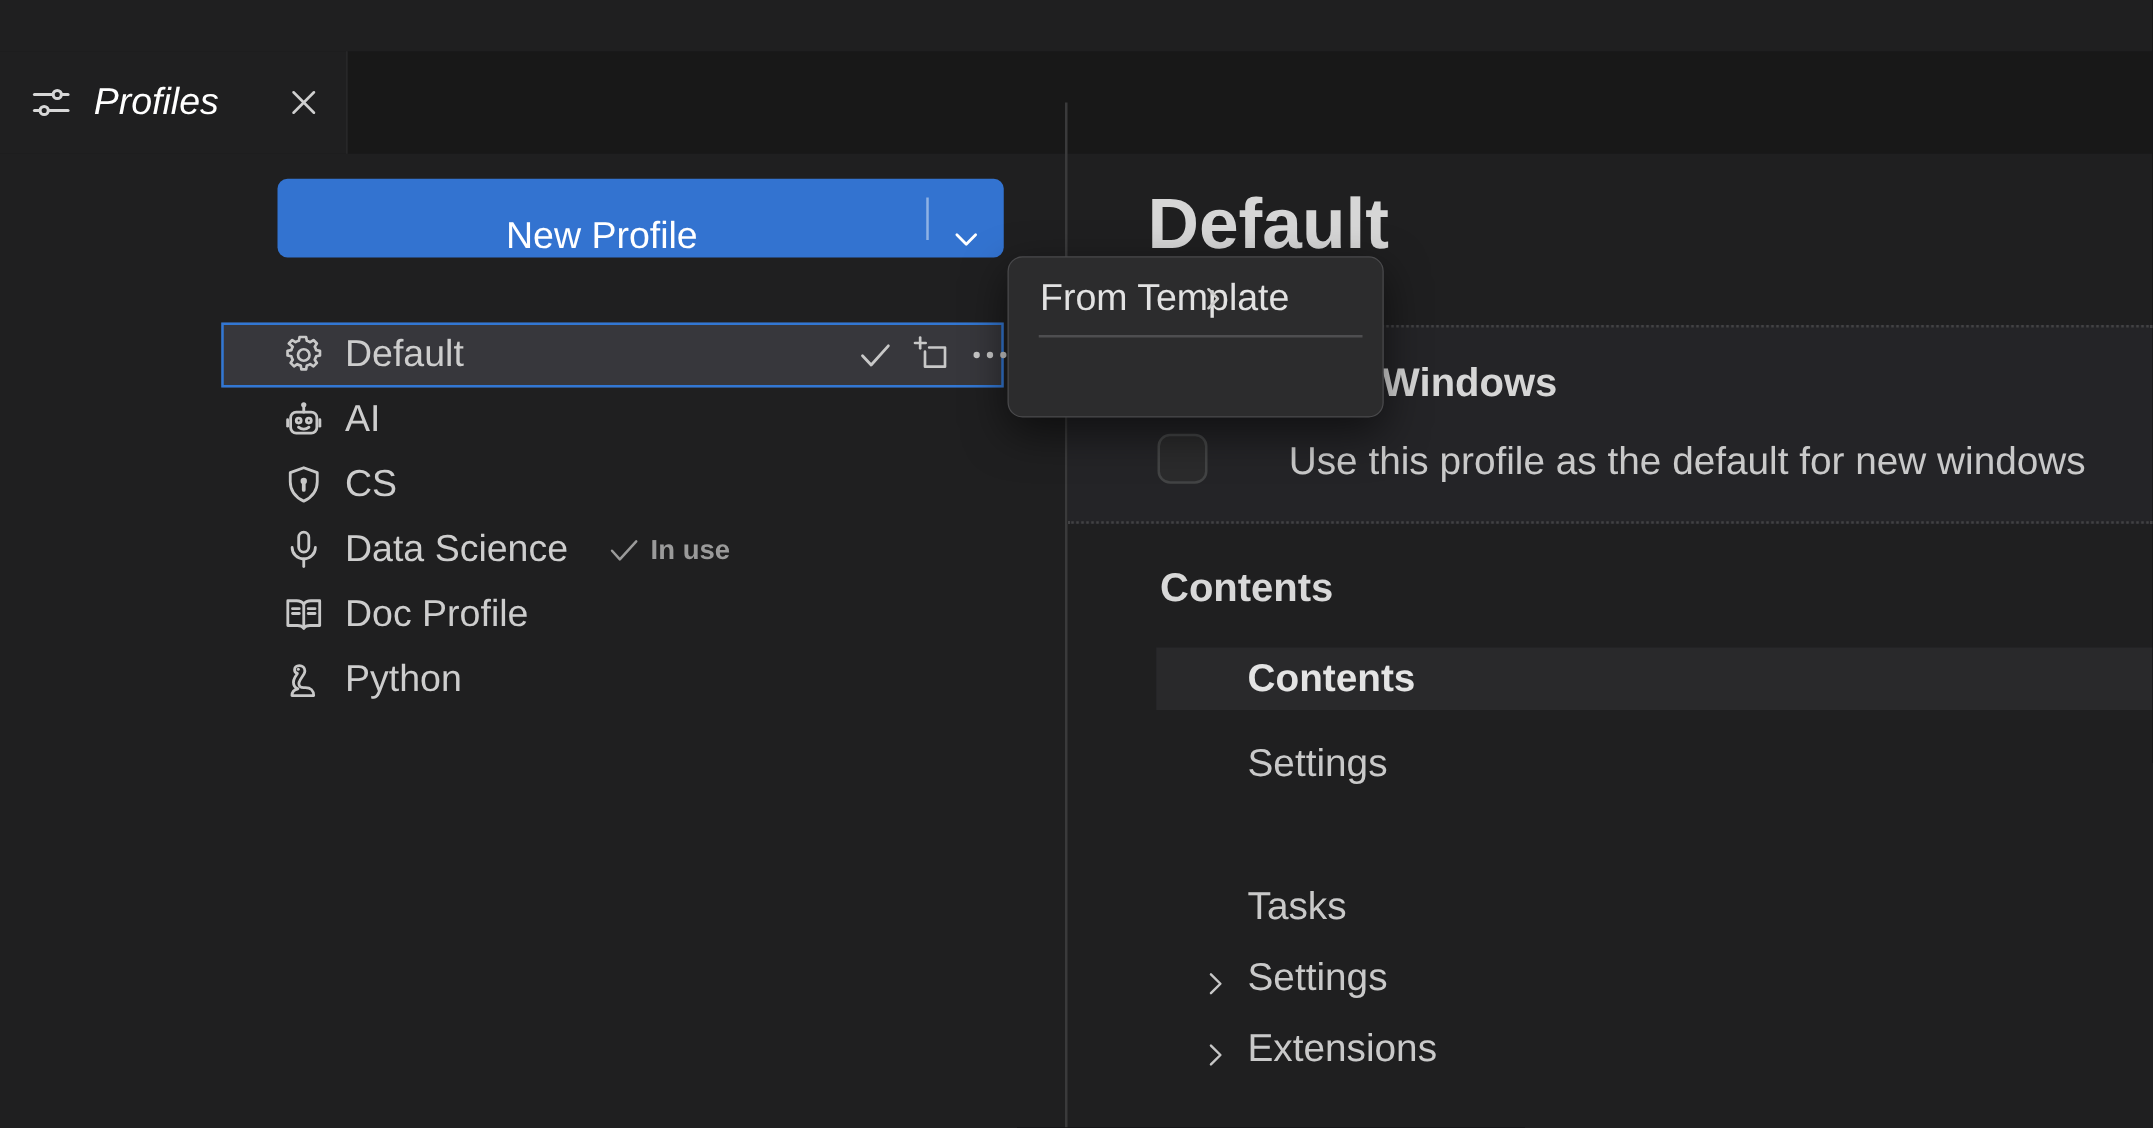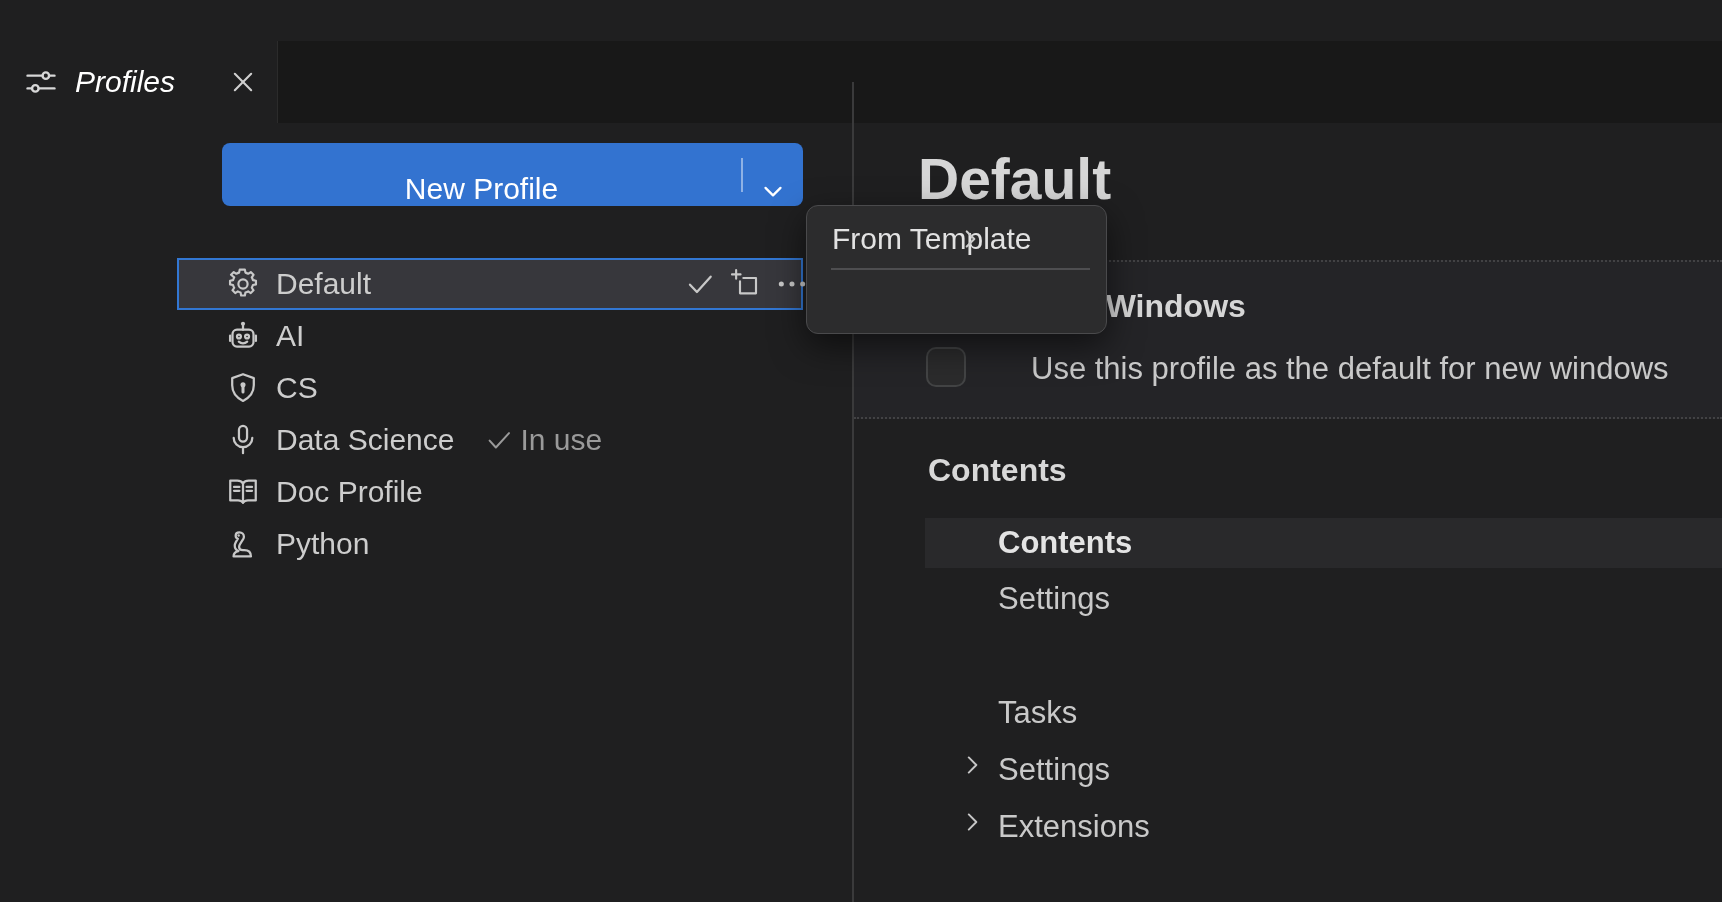--- a/index.html
+++ b/index.html
@@ -27,21 +27,21 @@
   .npb-drop{width:60px;display:flex;align-items:center;justify-content:center;color:#fff;cursor:pointer;}
   .npb-drop svg{width:30px;height:30px;}
 
   .profile-row{position:absolute;left:177px;width:626px;height:52px;display:flex;align-items:center;
        padding-left:48px;color:#cdcdcd;cursor:pointer;}
   .profile-row.selected{background:var(--selection-background);border:2px solid var(--selection-border);padding-left:46px;}
   .p-icon{width:36px;height:36px;color:#c8c8c8;flex:0 0 auto;margin-right:15px;}
   .p-label{font-size:30px;white-space:nowrap;}
   .p-badge{display:flex;align-items:center;margin-left:30px;color:#9a9a9a;}
   .p-badge svg{width:30px;height:30px;margin-right:6px;}
-  .p-badge span{font-size:30px;}
+  .p-badge span{font-size:22px;font-weight:bold;}
   .row-actions{position:absolute;right:-8px;top:0;height:100%;display:flex;align-items:center;gap:12px;color:#c8c8c8;}
   .row-actions .act{width:34px;height:34px;display:flex;align-items:center;justify-content:center;cursor:pointer;}
   .row-actions svg{width:32px;height:32px;}
 
   .pane-divider{position:absolute;left:852px;top:82px;width:2px;height:820px;background:#3a3a3b;}
 
   
   .menu{position:absolute;left:806px;top:205px;width:301px;height:129px;background:var(--menu-background);
         border:1.5px solid #4a4a4c;border-radius:12px;box-shadow:0 12px 34px rgba(0,0,0,.55);z-index:10;}
   .menu-item1{position:absolute;left:0;top:10px;width:100%;height:46px;display:flex;align-items:center;
@@ -56,21 +56,21 @@
   .nw-block{position:absolute;left:854px;top:260px;width:868px;height:159px;background:var(--section-background);
         border-top:2px dotted #424244;border-bottom:2px dotted #424244;}
   .nw-heading{position:absolute;left:177px;top:26px;font-size:32px;font-weight:700;color:#d6d6d6;white-space:nowrap;}
   .nw-checkbox{position:absolute;left:72px;top:85px;width:40px;height:40px;border-radius:10px;
         background:#2b2b2c;border:2px solid #434445;cursor:pointer;}
   .nw-label{position:absolute;left:138px;top:89px;font-size:31px;color:#c9c9c9;line-height:36px;white-space:nowrap;cursor:pointer;margin-left:39px;}
 
   .contents-heading{position:absolute;left:928px;top:452px;font-size:32px;font-weight:700;color:#d8d8d8;}
   .table-header{position:absolute;left:925px;top:518px;width:797px;height:50px;background:var(--header-row-background);
         display:flex;align-items:center;padding-left:73px;font-size:31px;font-weight:700;color:#e4e4e4;cursor:pointer;}
-  .tree-row{position:absolute;left:925px;width:797px;height:48px;display:flex;align-items:flex-start;
+  .tree-row{position:absolute;left:925px;width:797px;height:48px;display:flex;align-items:flex-end;
         padding-left:73px;font-size:31px;color:#c9c9c9;cursor:pointer;}
   .tree-chevron{position:absolute;left:34px;width:26px;height:26px;color:#c6c6c6;cursor:pointer;}
   svg{display:block;}
 </style>
 </head>
 <body>
 
 <div class="screen">
 
   <div class="tabbar">

